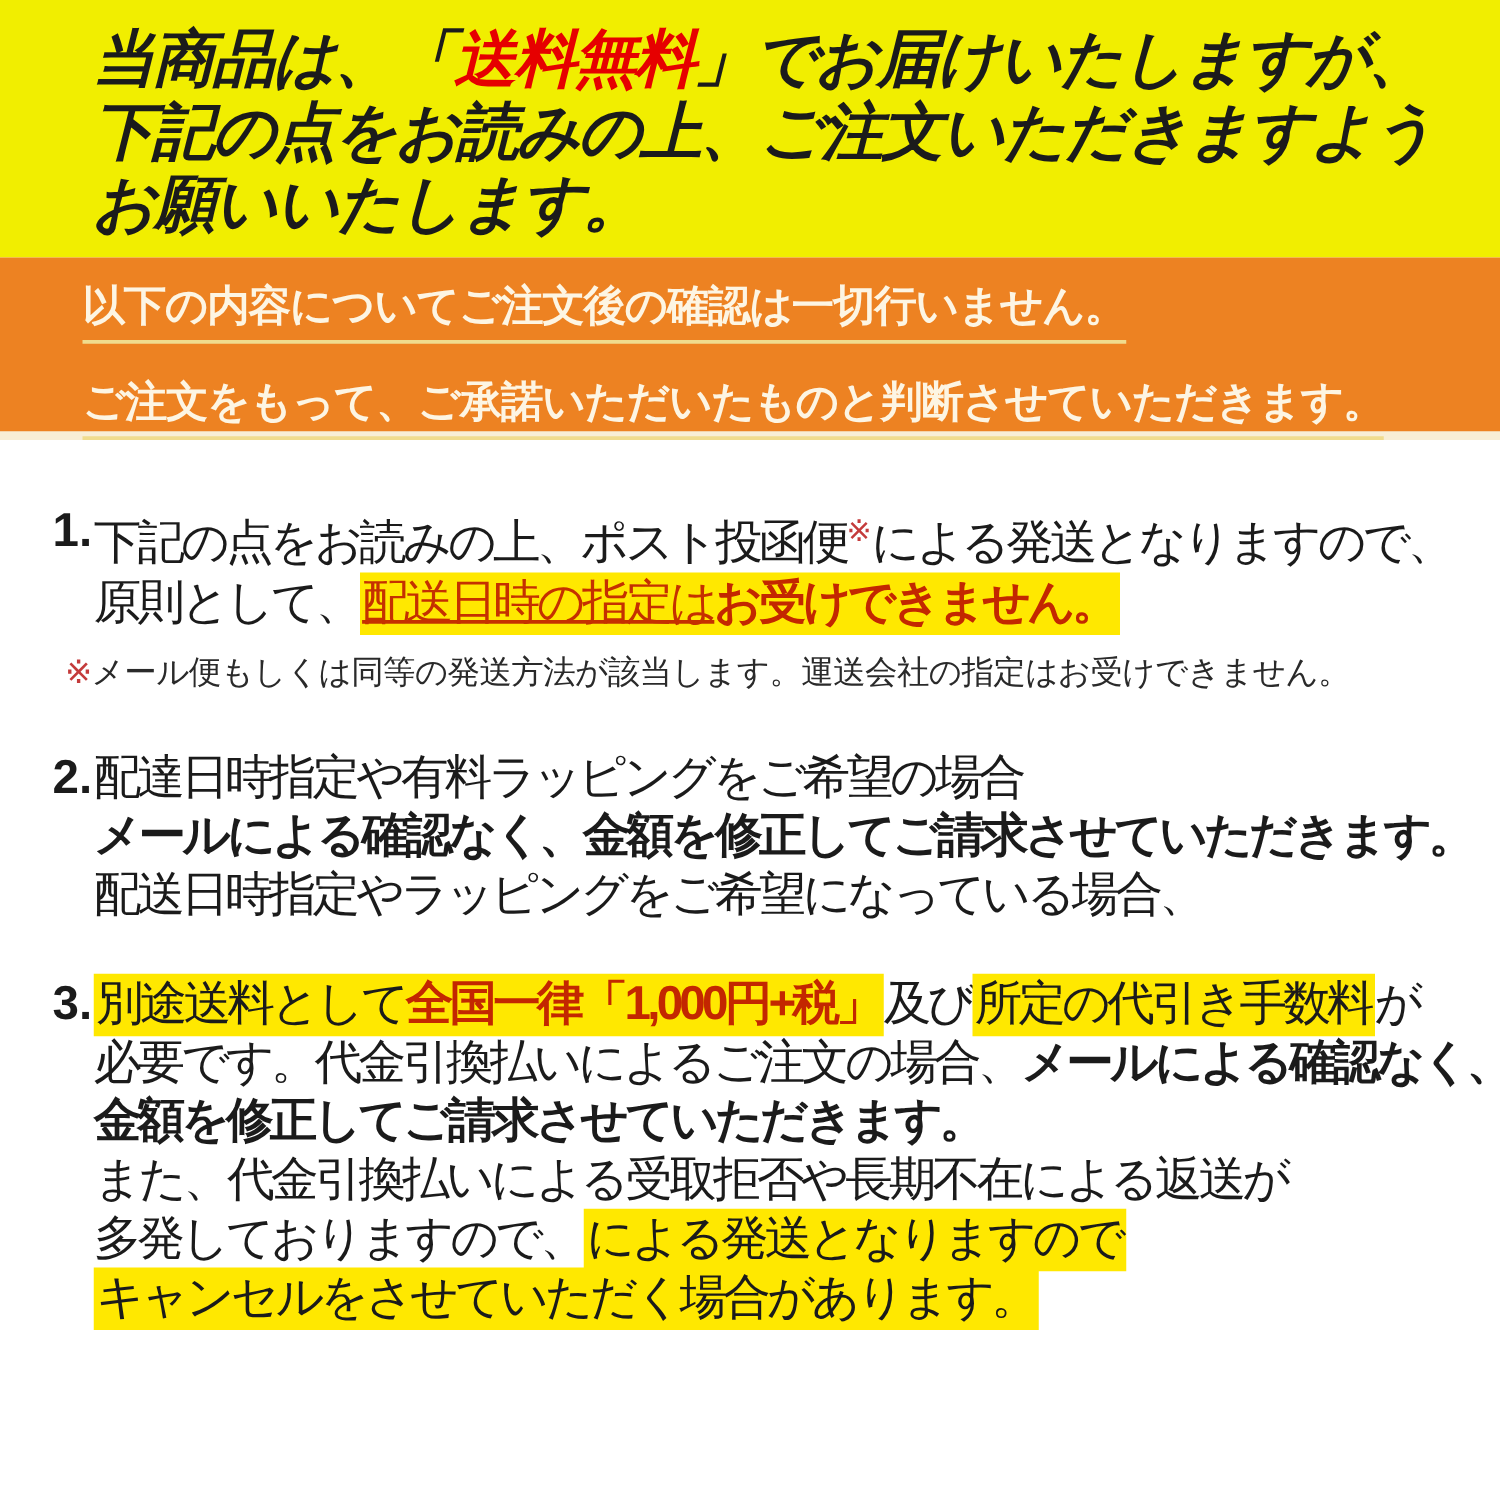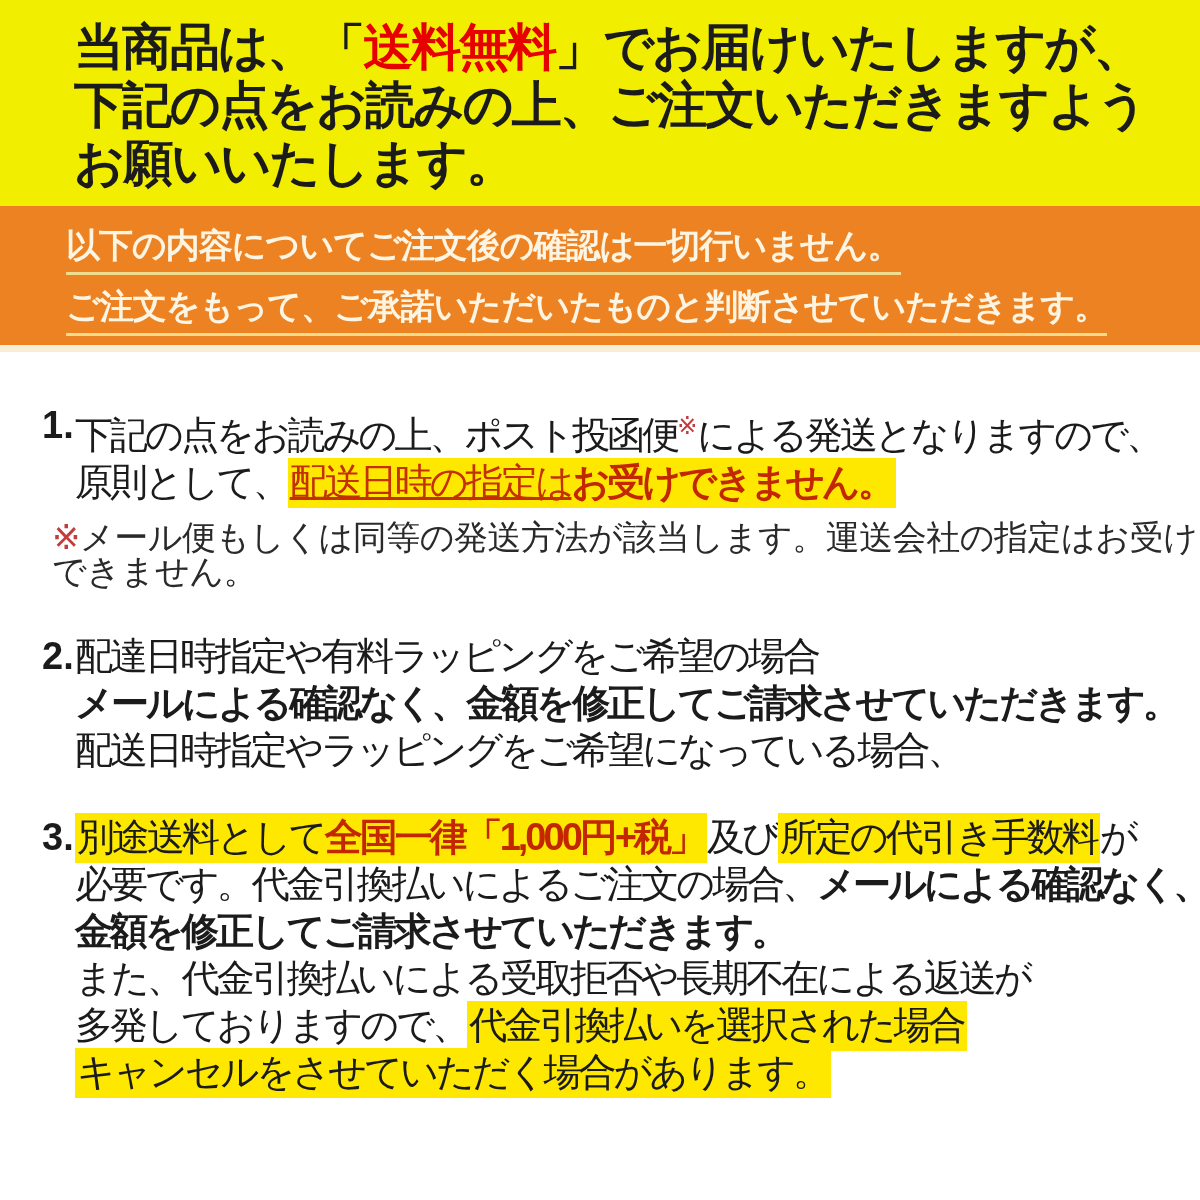--- a/index.html
+++ b/index.html
@@ -21,32 +21,33 @@
     background: var(--header_bg);
     padding: 18px 10px 0 74px;
   }
   .header-line {
     font-size: 50px;
     font-weight: 700;
     line-height: 58px;
     letter-spacing: -2px;
     color: var(--ink);
     white-space: nowrap;
+    font-style: italic;
   }
   .header-line .red-bright { color: var(--red_bright); }
 
   
   .notice-banner {
     width: 100%;
     height: 146px;
     background: var(--notice_bg);
     padding: 20px 10px 0 66px;
     border-bottom: 7px solid var(--notice_edge);
   }
-  .notice-line { margin-bottom: 12px; white-space: nowrap; }
+  .notice-line { margin-bottom: 28px; white-space: nowrap; }
   .notice-line .u {
     display: inline-block;
     font-size: 34px;
     font-weight: 700;
     letter-spacing: -1px;
     line-height: 1.15;
     color: var(--cream);
     padding-bottom: 7px;
     border-bottom: 3px solid var(--underline);
   }
@@ -74,21 +75,21 @@
   .red-r { color: var(--red_soft); text-decoration: underline; }
   .b { font-weight: 700; }
   .sup {
     font-size: 24px;
     vertical-align: super;
     letter-spacing: 0;
     color: var(--note_red);
     font-weight: 400;
   }
   .note {
-    font-size: 34px;
+    font-size: 26px;
     letter-spacing: -0.5px;
     line-height: 34px;
     margin-top: 14px;
     margin-left: -23px;
     color: #2a2a2a;
   }
   .note .mark { color: var(--note_red); }
   .mt-item2 { margin-top: 45px; }
   .mt-item3 { margin-top: 40px; }
 </style>
@@ -123,18 +124,18 @@
       <div class="line b">メールによる確認なく、金額を修正してご請求させていただきます。</div>
       <div class="line">配送日時指定やラッピングをご希望になっている場合、</div>
     </div>
 
     <div class="item mt-item3">
       <span class="item-num">3.</span>
       <div class="line"><span class="hl"><span>別途送料として</span><span class="red-b">全国一律「1,000円+税」</span></span><span>及び</span><span class="hl"><span>所定の代引き手数料</span></span><span>が</span></div>
       <div class="line"><span>必要です。代金引換払いによるご注文の場合、</span><span class="b">メールによる確認なく、</span></div>
       <div class="line b">金額を修正してご請求させていただきます。</div>
       <div class="line">また、代金引換払いによる受取拒否や長期不在による返送が</div>
-      <div class="line"><span>多発しておりますので、</span><span class="hl"><span>代金引換払いを選択された場合</span></span></div>
+      <div class="line"><span>多発しておりますので、</span><span class="hl"><span>による発送となりますので</span></span></div>
       <div class="line"><span class="hl"><span>キャンセルをさせていただく場合があります。</span></span></div>
     </div>
 
   </main>
 </div>
 
 </body></html>

